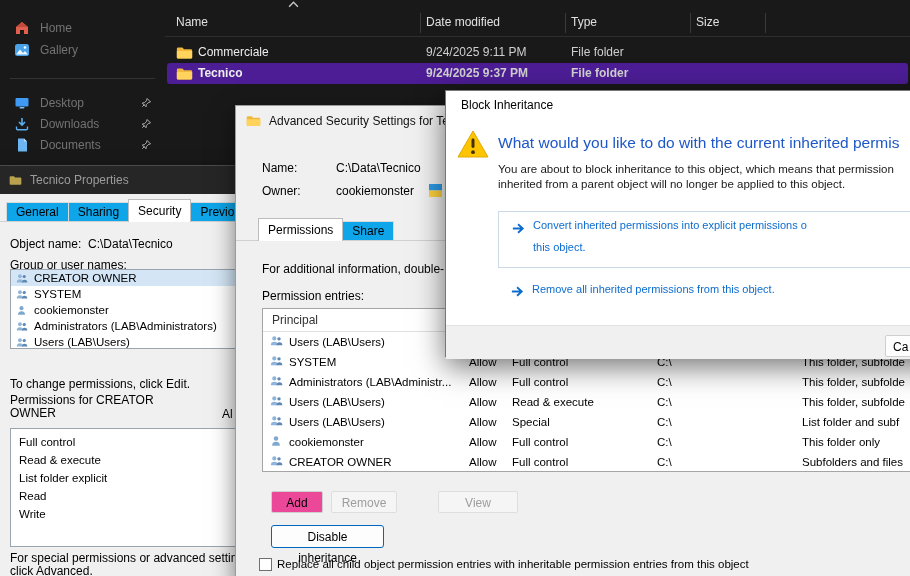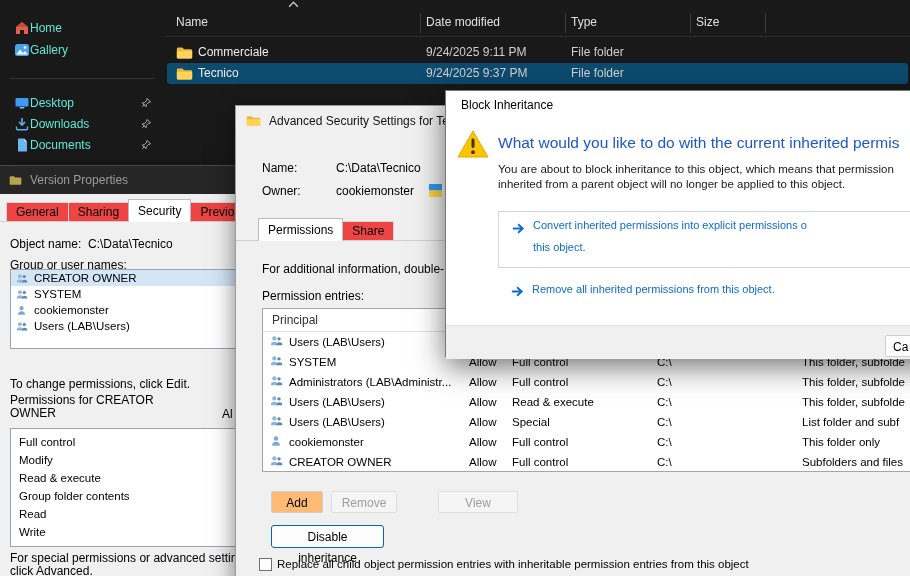--- a/index.html
+++ b/index.html
@@ -1,44 +1,44 @@
 <!DOCTYPE html>
 <html style="--accent: #0067c0; --heading-blue: #1d57c8; --link-blue: #0d6ccf; --selection-blue: #d4e6f6; --folder-yellow: #ffd35c; --warning-yellow: #fcc500;"><head>
 <meta charset="utf-8">
 <style>
   html,body{margin:0;padding:0;background:#000;}
   .screen{position:relative;width:910px;height:576px;background:#191919;overflow:hidden;
           font-family:"Liberation Sans","DejaVu Sans",sans-serif;-webkit-font-smoothing:antialiased;}
   .icn svg{display:block;}
   
   .ex-sidebar{position:absolute;left:0;top:0;width:165px;height:100%;}
-  .ex-item{position:absolute;left:8px;width:150px;height:22px;display:flex;align-items:center;
-           color:#5eead4;font-size:12px;border-radius:4px;padding-left:6px;box-sizing:border-box;}
+  .ex-item{position:absolute;left:8px;width:150px;height:22px;display:flex;align-items:center;gap:10px;
+           color:#737373;font-size:12px;border-radius:4px;padding-left:6px;box-sizing:border-box;}
   .ex-item .pin{margin-left:auto;margin-right:6px;}
   .ex-div{position:absolute;left:10px;top:78px;width:145px;height:1px;background:#333;}
   .ex-header{position:absolute;left:165px;top:10px;right:0;height:26px;color:#e0e0e0;font-size:12px;
              border-bottom:1px solid #2e2e2e;}
   .ex-col{position:absolute;top:5px;}
   .ex-sep{position:absolute;top:3px;width:1px;height:20px;background:#3a3a3a;}
   .ex-sort{position:absolute;left:288px;top:1px;}
   .ex-row{position:absolute;left:167px;right:2px;height:21px;color:#ededed;font-size:12px;border-radius:3px;}
-  .ex-row.selected{background:#0c4a6e;}
+  .ex-row.selected{background:#4c1d95;font-weight:bold;}
   .ex-row .cell{position:absolute;top:3px;}
   .ex-row .c-icon{left:9px;top:4px;}
   .ex-row .c-name{left:31px;}
   .ex-row .c-date{left:259px;color:#cfcfcf;}
   .ex-row .c-type{left:404px;color:#cfcfcf;}
   
   .dialog{position:absolute;background:#f0f0f0;box-sizing:border-box;}
-  .btn{position:absolute;height:22px;background:#fdba74;border:1px solid #cfcfcf;border-radius:2px;
+  .btn{position:absolute;height:22px;background:#ec4899;border:1px solid #cfcfcf;border-radius:2px;
        font-size:12px;color:#000;text-align:center;line-height:20px;box-sizing:border-box;}
   .btn.disabled{color:#9d9d9d;background:#f5f5f5;border-color:#dedede;}
   
   .tabstrip{position:absolute;display:flex;align-items:flex-end;}
-  .tab{height:19px;line-height:19px;padding:0 9px;font-size:12px;color:#000;background:#ef4444;
+  .tab{height:19px;line-height:19px;padding:0 9px;font-size:12px;color:#000;background:#0ea5e9;
        border:1px solid #d9d9d9;border-bottom:none;margin-right:-1px;}
   .tab.active{background:#fff;height:22px;line-height:22px;position:relative;z-index:2;border-color:#bcbcbc;}
   .tabline{position:absolute;height:1px;background:#d0d0d0;left:0;right:0;}
   
   .props{left:-1px;top:165px;width:372px;height:432px;z-index:10;border:1px solid #4a4a4a;
          box-shadow:0 6px 18px rgba(0,0,0,.45);}
   .props-titlebar{height:28px;background:#262626;color:#9c9c9c;font-size:12px;display:flex;
                   align-items:center;gap:8px;padding-left:9px;}
   .props .lbl{position:absolute;font-size:12px;color:#000;}
   .listbox{position:absolute;left:10px;background:#fff;border:1px solid #9aa4ad;box-sizing:border-box;overflow:hidden;}
@@ -194,21 +194,21 @@
     </div>
   </div>
 
   <div class="dialog props">
     <div class="props-titlebar">
       <span class="icn">
           <svg width="13" height="11" viewBox="0 0 20 16">
             <path d="M1 3 a1.5 1.5 0 0 1 1.5-1.5 h5 l2 2 h8 a1.5 1.5 0 0 1 1.5 1.5 v8 a1.5 1.5 0 0 1 -1.5 1.5 h-15 A1.5 1.5 0 0 1 1 13 Z" fill="#b8a24e"></path>
           </svg>
         </span>
-      <span>Version Properties</span>
+      <span>Tecnico Properties</span>
     </div>
     <div class="tabstrip" style="left:6px;top:33px">
       <span class="tab">General</span>
       <span class="tab">Sharing</span>
       <span class="tab active">Security</span>
       <span class="tab">Previous Version</span>
     </div>
     <div class="tabline" style="top:55px"></div>
 
     <span class="lbl" style="left:10px;top:71px">Object name:</span>
@@ -250,40 +250,48 @@
       </div>
       <div class="glist-row">
         <span class="icn">
             <svg width="13" height="11" viewBox="0 0 16 14">
               <circle cx="6" cy="4" r="2.4" fill="#8fb4d9"></circle>
               <path d="M2 12 a4 4 0 0 1 8 0 Z" fill="#8fb4d9"></path>
               <circle cx="11.5" cy="4.5" r="2" fill="#5b87b0"></circle>
               <path d="M8.6 12 a3.4 3.4 0 0 1 6.8 0 Z" fill="#5b87b0"></path>
             </svg>
           </span>
+        <span>Administrators (LAB\Administrators)</span>
+      </div>
+      <div class="glist-row">
+        <span class="icn">
+            <svg width="13" height="11" viewBox="0 0 16 14">
+              <circle cx="6" cy="4" r="2.4" fill="#8fb4d9"></circle>
+              <path d="M2 12 a4 4 0 0 1 8 0 Z" fill="#8fb4d9"></path>
+              <circle cx="11.5" cy="4.5" r="2" fill="#5b87b0"></circle>
+              <path d="M8.6 12 a3.4 3.4 0 0 1 6.8 0 Z" fill="#5b87b0"></path>
+            </svg>
+          </span>
         <span>Users (LAB\Users)</span>
       </div>
     </div>
 
     <span class="lbl" style="left:10px;top:211px">To change permissions, click Edit.</span>
     <span class="lbl" style="left:10px;top:228px;width:160px;line-height:13px">Permissions for CREATOR OWNER</span>
     <span class="lbl" style="left:222px;top:241px">Al</span>
 
     <div class="listbox" style="top:262px;width:350px;height:119px;padding-top:4px">
       <div class="plist-row">
           <span>Full control</span>
         </div>
       <div class="plist-row">
-          <span>Modify</span>
-        </div>
-      <div class="plist-row">
           <span>Read &amp; execute</span>
         </div>
       <div class="plist-row">
-          <span>Group folder contents</span>
+          <span>List folder explicit</span>
         </div>
       <div class="plist-row">
           <span>Read</span>
         </div>
       <div class="plist-row">
           <span>Write</span>
         </div>
     </div>
 
     <span class="lbl" style="left:10px;top:385px">For special permissions or advanced settings,</span>

